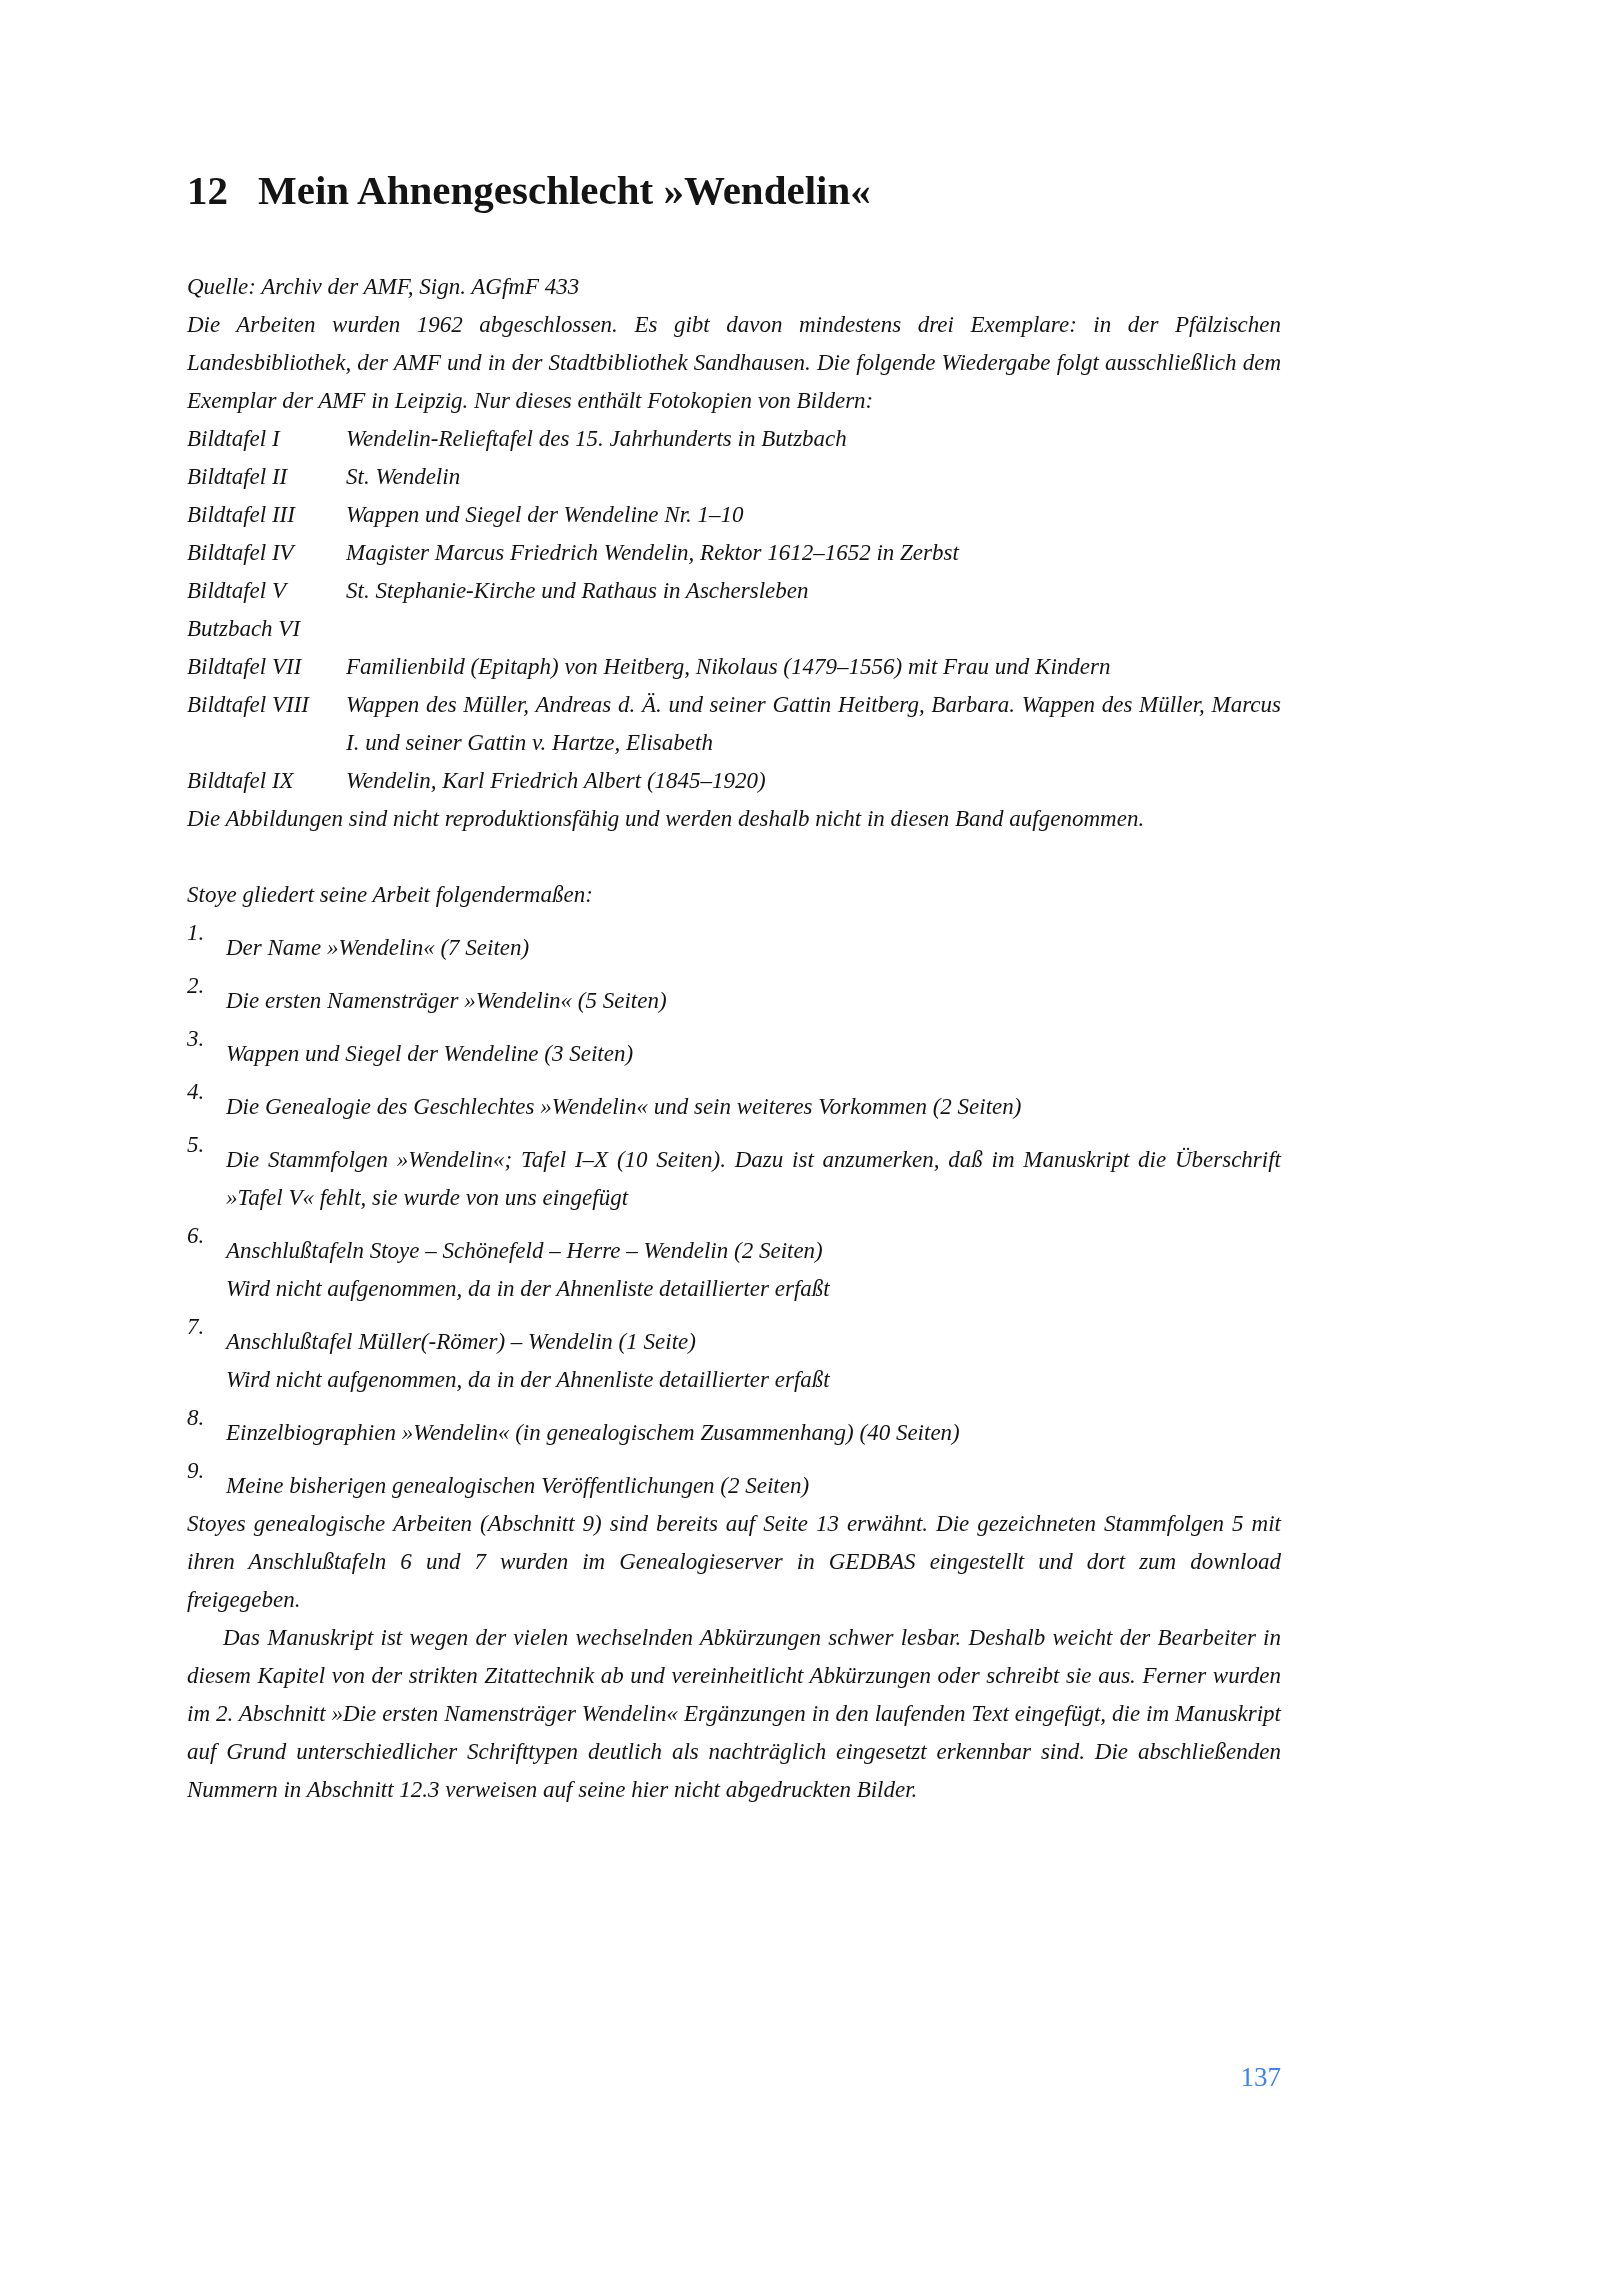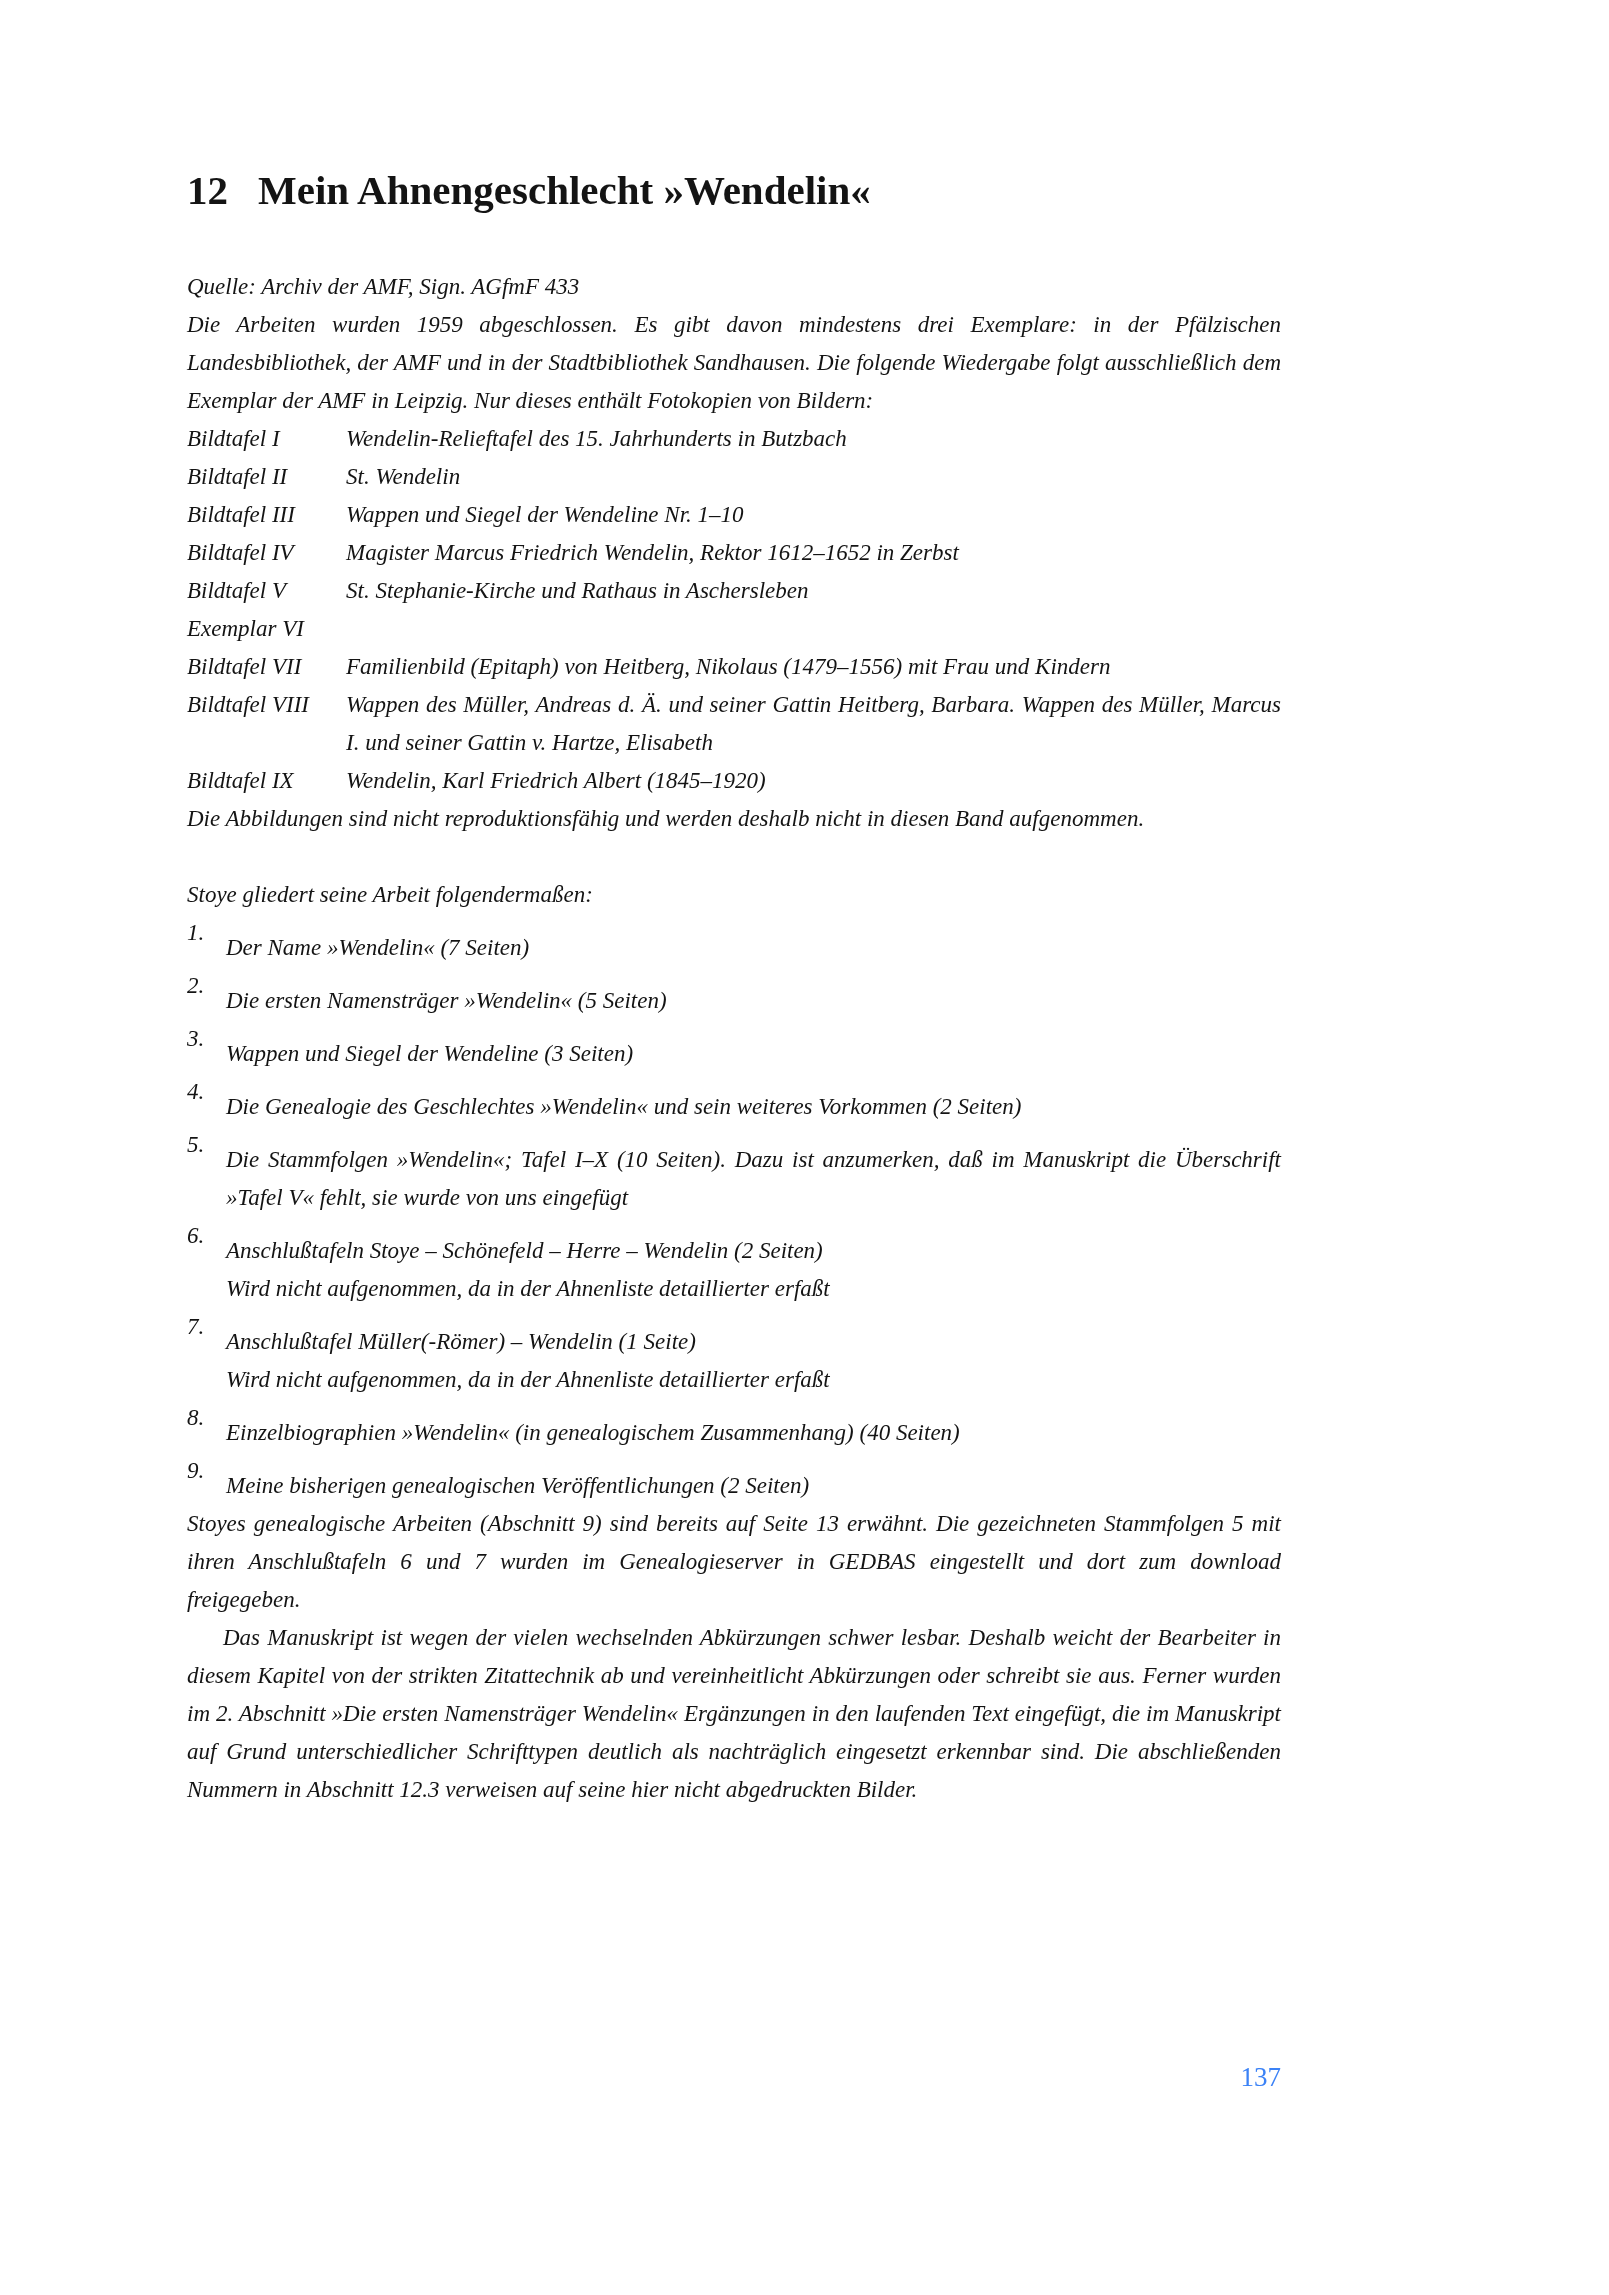--- a/index.html
+++ b/index.html
@@ -91,21 +91,21 @@
 
   <h1 class="heading">
     <span class="chapter-num">12</span>
     <span class="chapter-title">Mein Ahnengeschlecht »Wendelin«</span>
   </h1>
 
   <div class="body-text">
 
     <p class="line-single">Quelle: Archiv der AMF, Sign. AGfmF 433</p>
 
-    <p>Die Arbeiten wurden 1959 abgeschlossen. Es gibt davon mindestens drei Exemplare: in der Pfälzischen Landesbibliothek, der AMF und in der Stadtbibliothek Sandhausen. Die folgende Wiedergabe folgt ausschließlich dem Exemplar der AMF in Leipzig. Nur dieses enthält Fotokopien von Bildern:</p>
+    <p>Die Arbeiten wurden 1962 abgeschlossen. Es gibt davon mindestens drei Exemplare: in der Pfälzischen Landesbibliothek, der AMF und in der Stadtbibliothek Sandhausen. Die folgende Wiedergabe folgt ausschließlich dem Exemplar der AMF in Leipzig. Nur dieses enthält Fotokopien von Bildern:</p>
 
     <div>
       <div class="bt-row">
         <div class="bt-label">Bildtafel I</div>
         <div class="bt-text">Wendelin-Relieftafel des 15. Jahrhunderts in Butzbach</div>
       </div>
       <div class="bt-row">
         <div class="bt-label">Bildtafel II</div>
         <div class="bt-text">St. Wendelin</div>
       </div>
@@ -115,21 +115,21 @@
       </div>
       <div class="bt-row">
         <div class="bt-label">Bildtafel IV</div>
         <div class="bt-text">Magister Marcus Friedrich Wendelin, Rektor 1612–1652 in Zerbst</div>
       </div>
       <div class="bt-row">
         <div class="bt-label">Bildtafel V</div>
         <div class="bt-text">St. Stephanie-Kirche und Rathaus in Aschersleben</div>
       </div>
       <div class="bt-row">
-        <div class="bt-label">Exemplar VI</div>
+        <div class="bt-label">Butzbach VI</div>
       </div>
       <div class="bt-row">
         <div class="bt-label">Bildtafel VII</div>
         <div class="bt-text">Familienbild (Epitaph) von Heitberg, Nikolaus (1479–1556) mit Frau und Kindern</div>
       </div>
       <div class="bt-row">
         <div class="bt-label">Bildtafel VIII</div>
         <div class="bt-text">Wappen des Müller, Andreas d. Ä. und seiner Gattin Heitberg, Barbara. Wappen des Müller, Marcus I. und seiner Gattin v. Hartze, Elisabeth</div>
       </div>
       <div class="bt-row">

